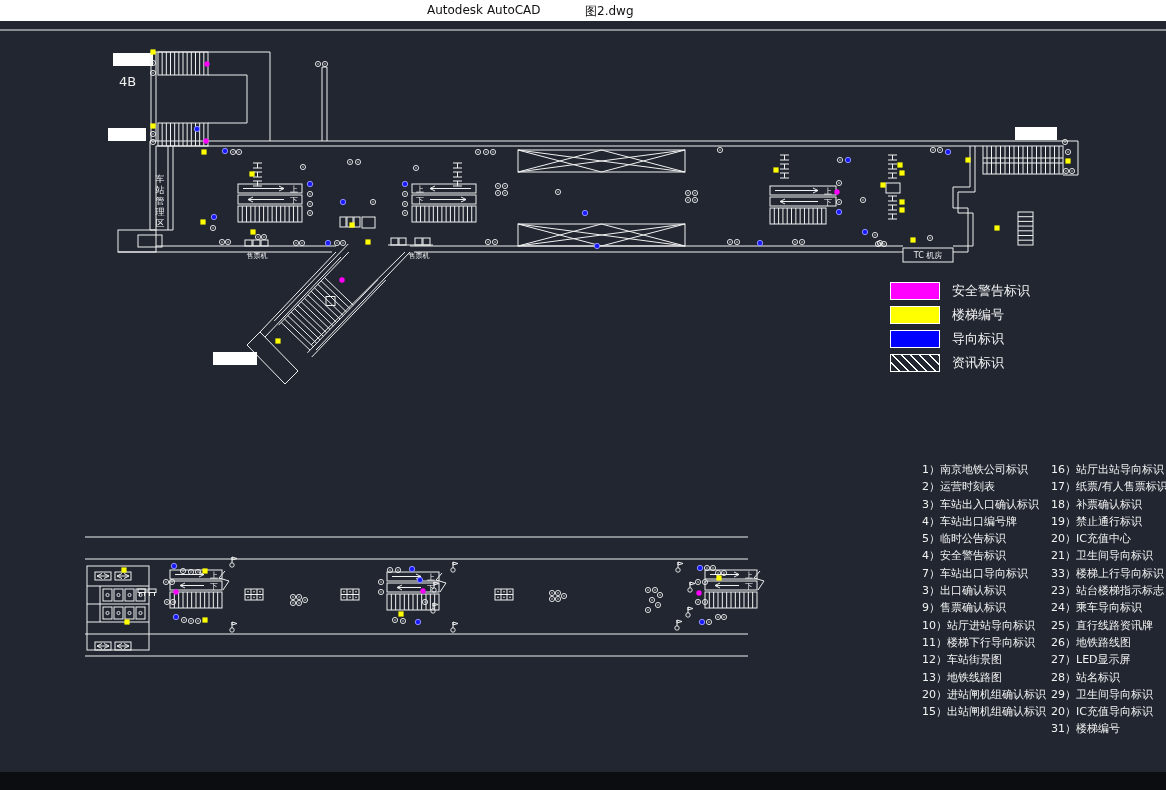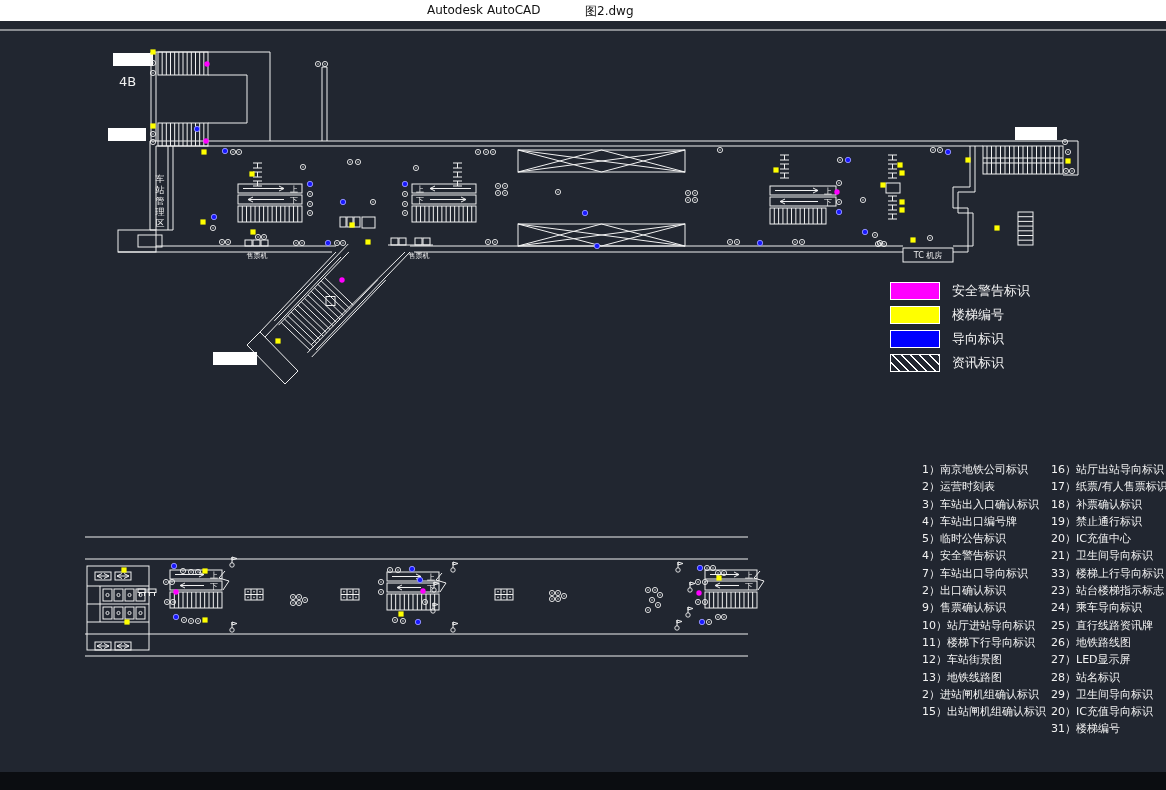--- a/index.html
+++ b/index.html
@@ -822,27 +822,27 @@
       </div>
     </div>
   <div id="col1" class="signcol">
       <div>1）南京地铁公司标识</div>
       <div>2）运营时刻表</div>
       <div>3）车站出入口确认标识</div>
       <div>4）车站出口编号牌</div>
       <div>5）临时公告标识</div>
       <div>4）安全警告标识</div>
       <div>7）车站出口导向标识</div>
-      <div>2）出口确认标识</div>
+      <div>3）出口确认标识</div>
       <div>9）售票确认标识</div>
       <div>10）站厅进站导向标识</div>
       <div>11）楼梯下行导向标识</div>
       <div>12）车站街景图</div>
       <div>13）地铁线路图</div>
-      <div>2）进站闸机组确认标识</div>
+      <div>20）进站闸机组确认标识</div>
       <div>15）出站闸机组确认标识</div>
     </div>
   <div id="col2" class="signcol">
       <div>16）站厅出站导向标识</div>
       <div>17）纸票/有人售票标识</div>
       <div>18）补票确认标识</div>
       <div>19）禁止通行标识</div>
       <div>20）IC充值中心</div>
       <div>21）卫生间导向标识</div>
       <div>33）楼梯上行导向标识</div>

